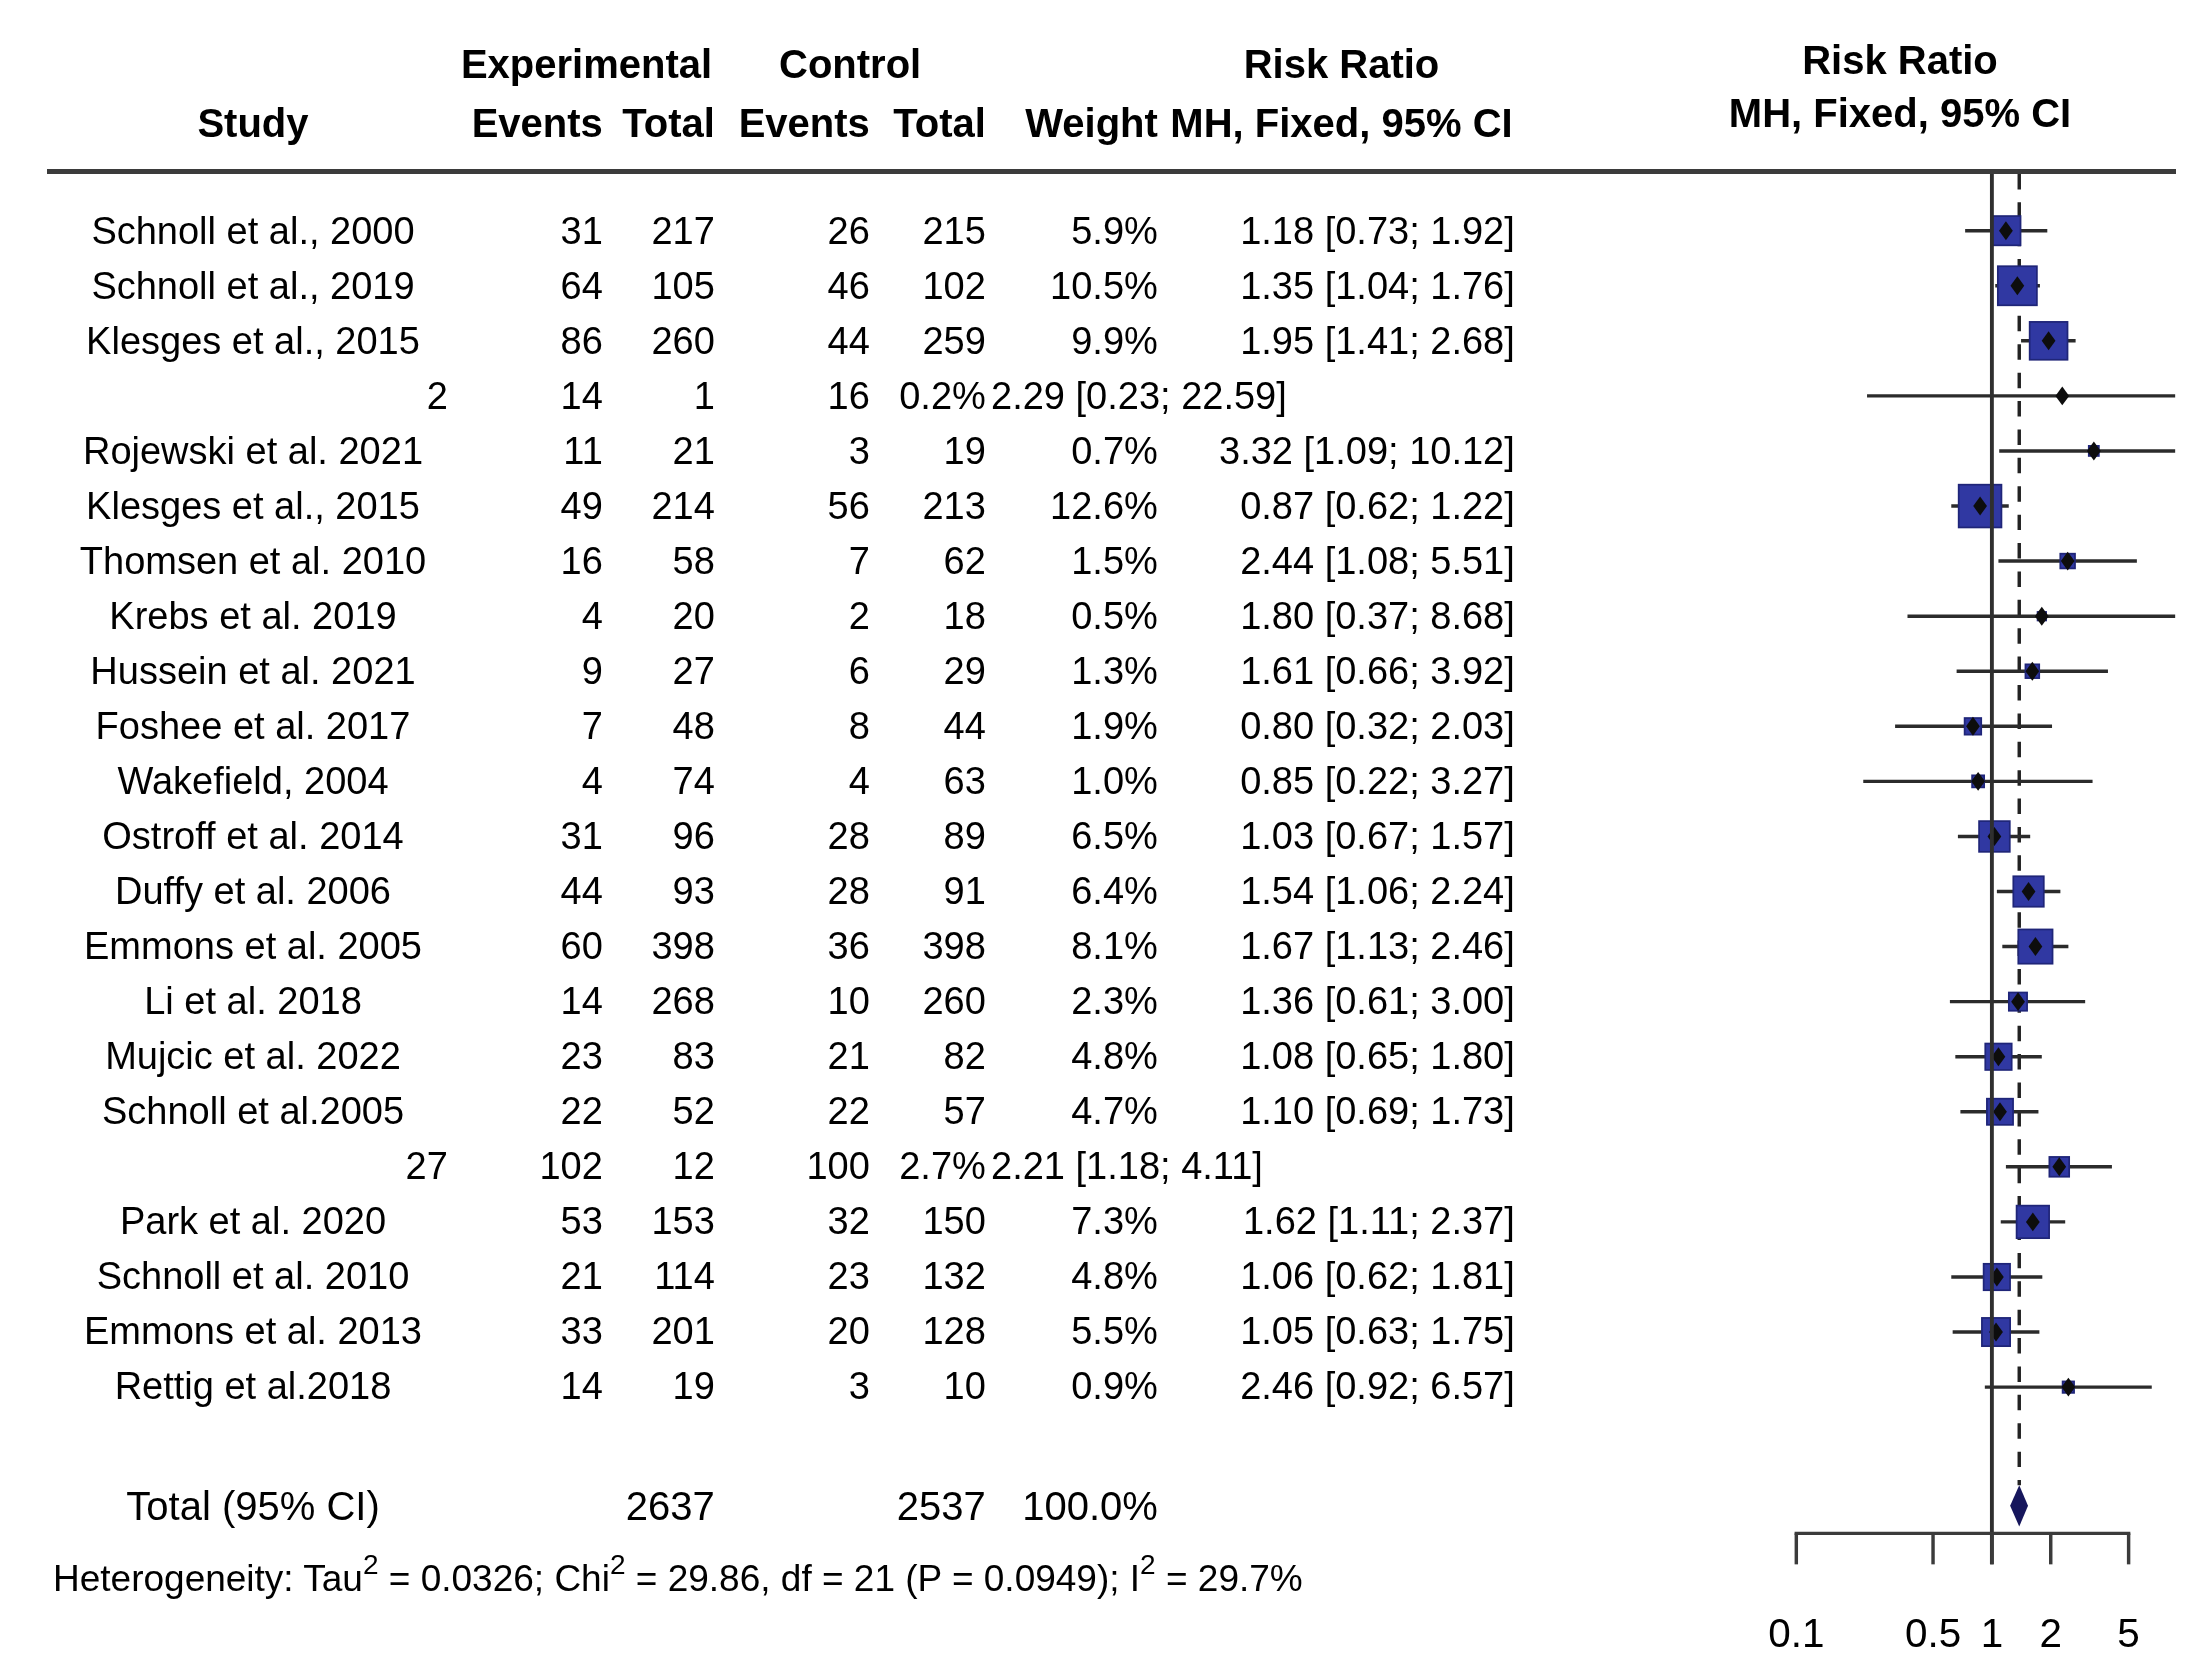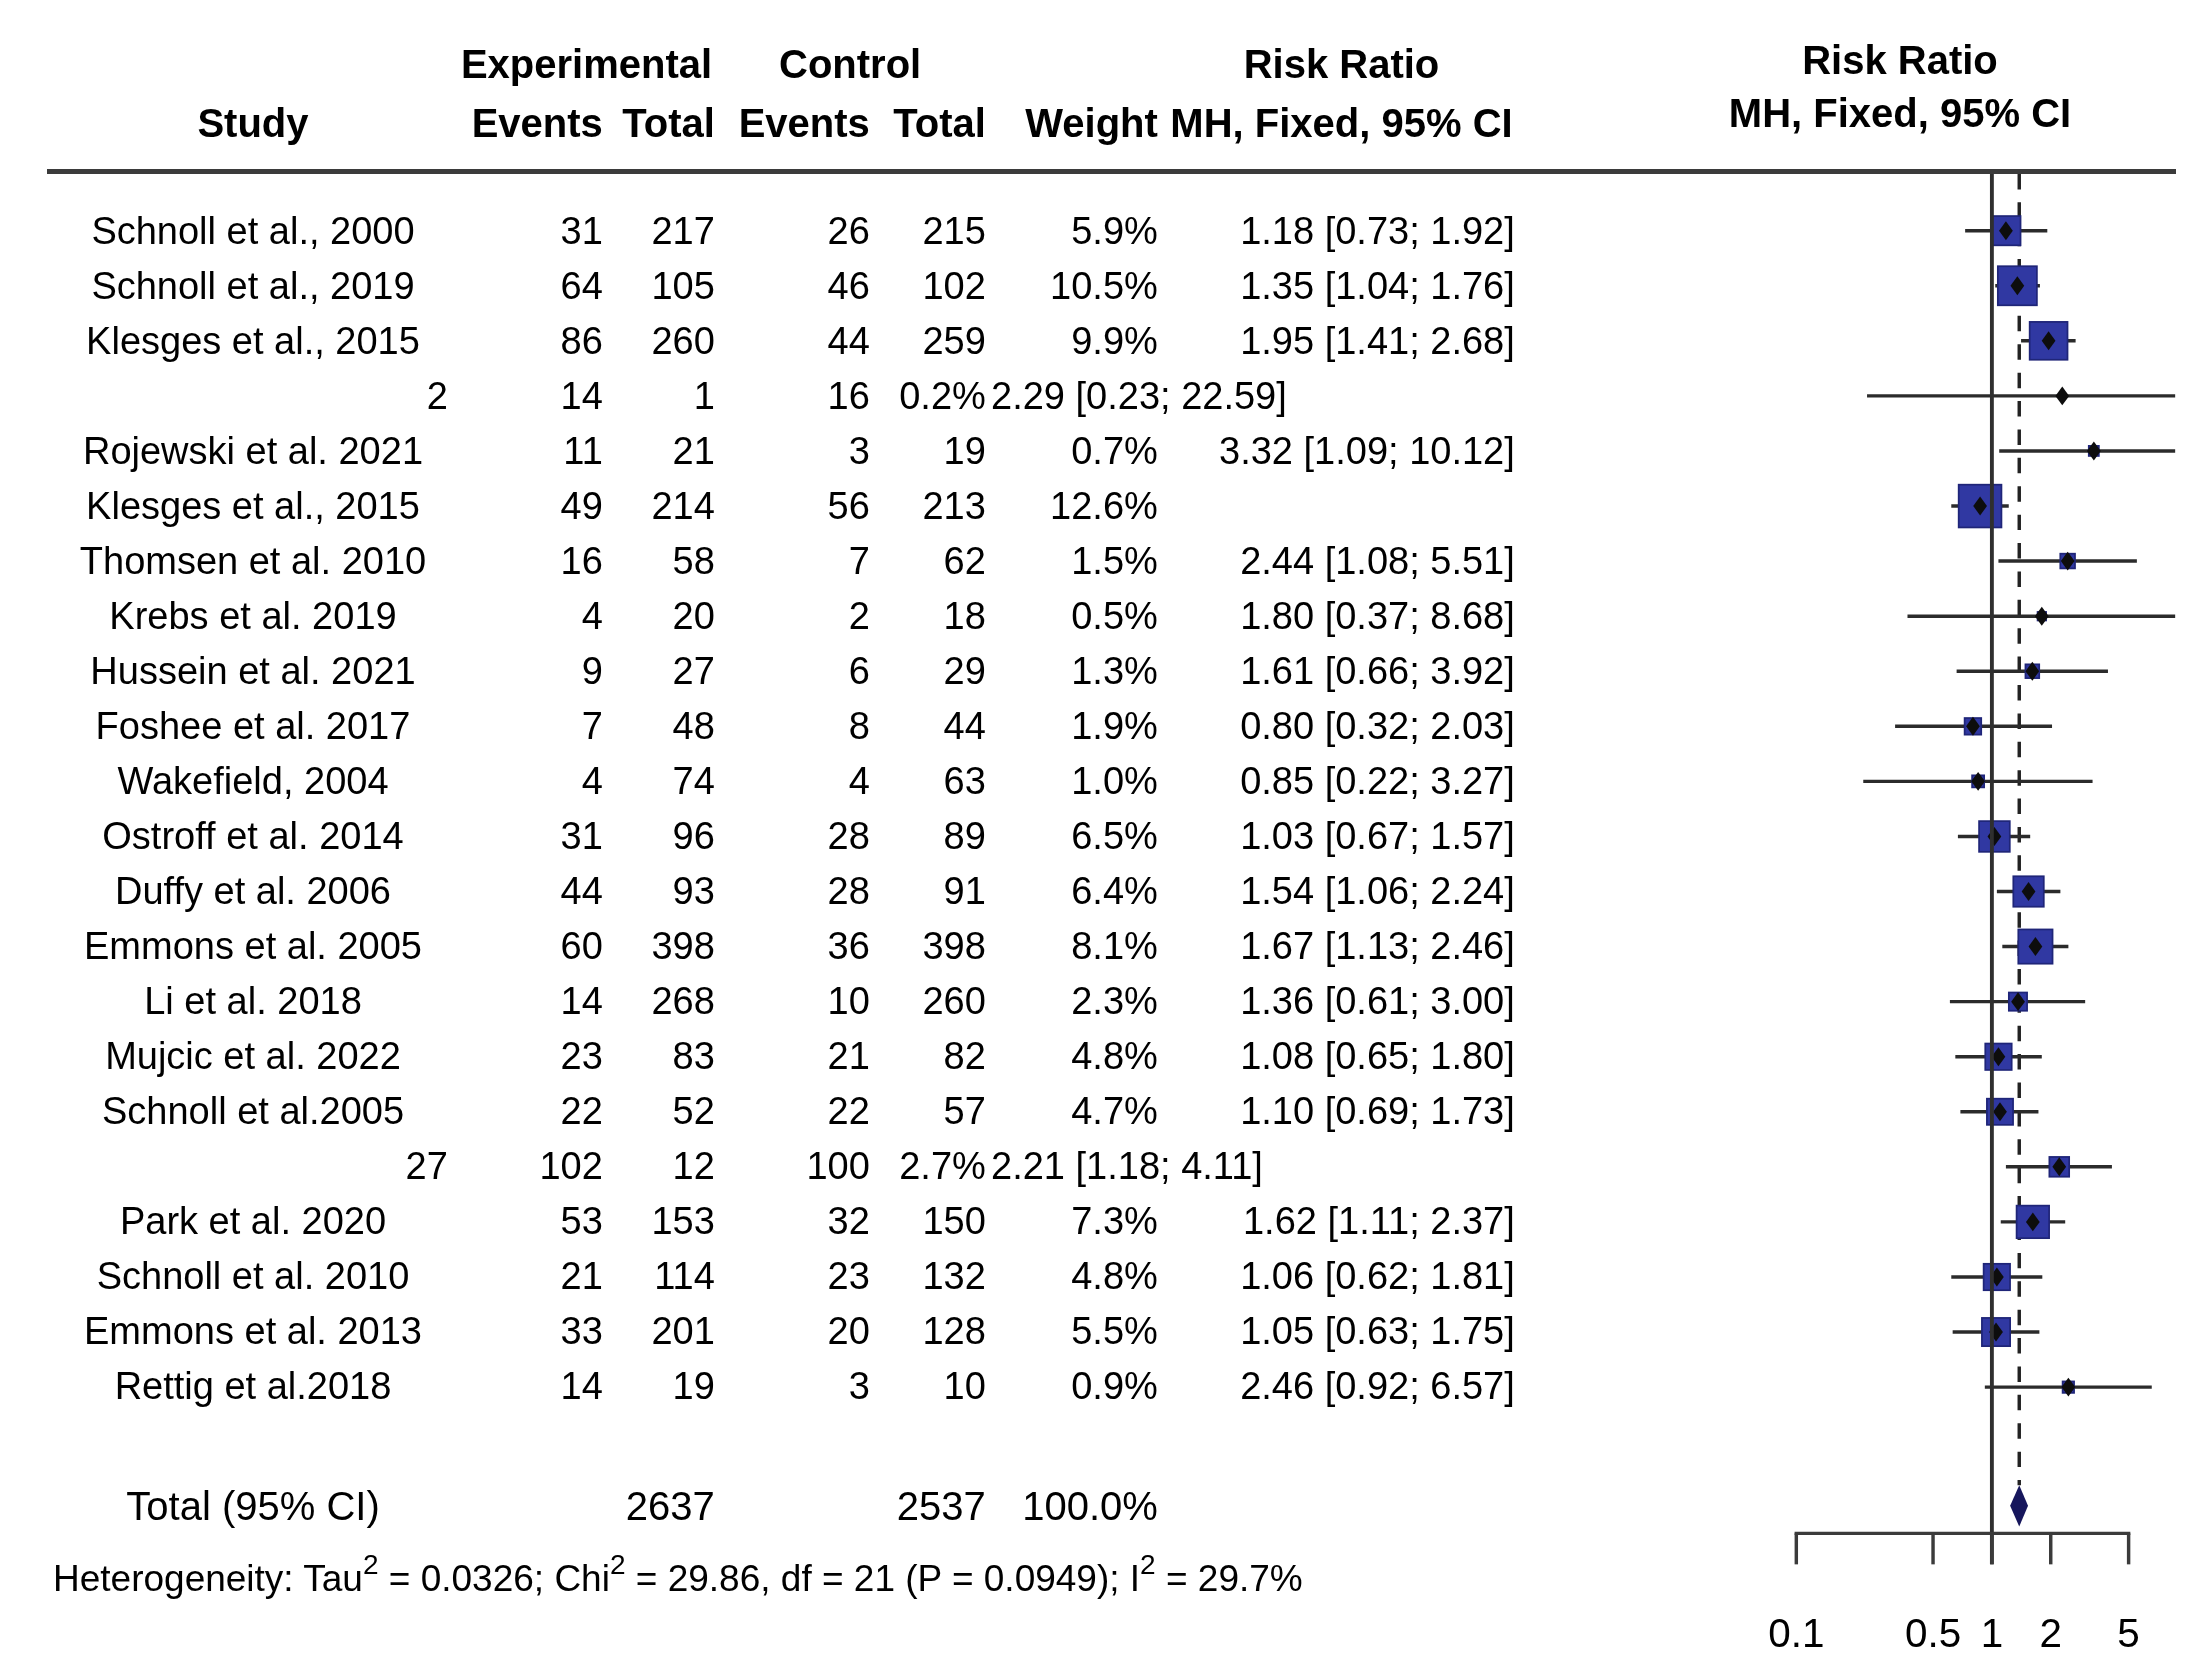--- a/index.html
+++ b/index.html
@@ -102,20 +102,21 @@
           <div class="cell num">0.7%</div>
           <div class="cell num">3.32 [1.09; 10.12]</div>
         </div>
         <div class="trow srow">
           <div class="cell study">Klesges et al., 2015</div>
           <div class="cell num">49</div>
           <div class="cell num">214</div>
           <div class="cell num">56</div>
           <div class="cell num">213</div>
           <div class="cell num">12.6%</div>
+          <div class="cell num">0.87 [0.62; 1.22]</div>
         </div>
         <div class="trow srow">
           <div class="cell study">Thomsen et al. 2010</div>
           <div class="cell num">16</div>
           <div class="cell num">58</div>
           <div class="cell num">7</div>
           <div class="cell num">62</div>
           <div class="cell num">1.5%</div>
           <div class="cell num">2.44 [1.08; 5.51]</div>
         </div>

